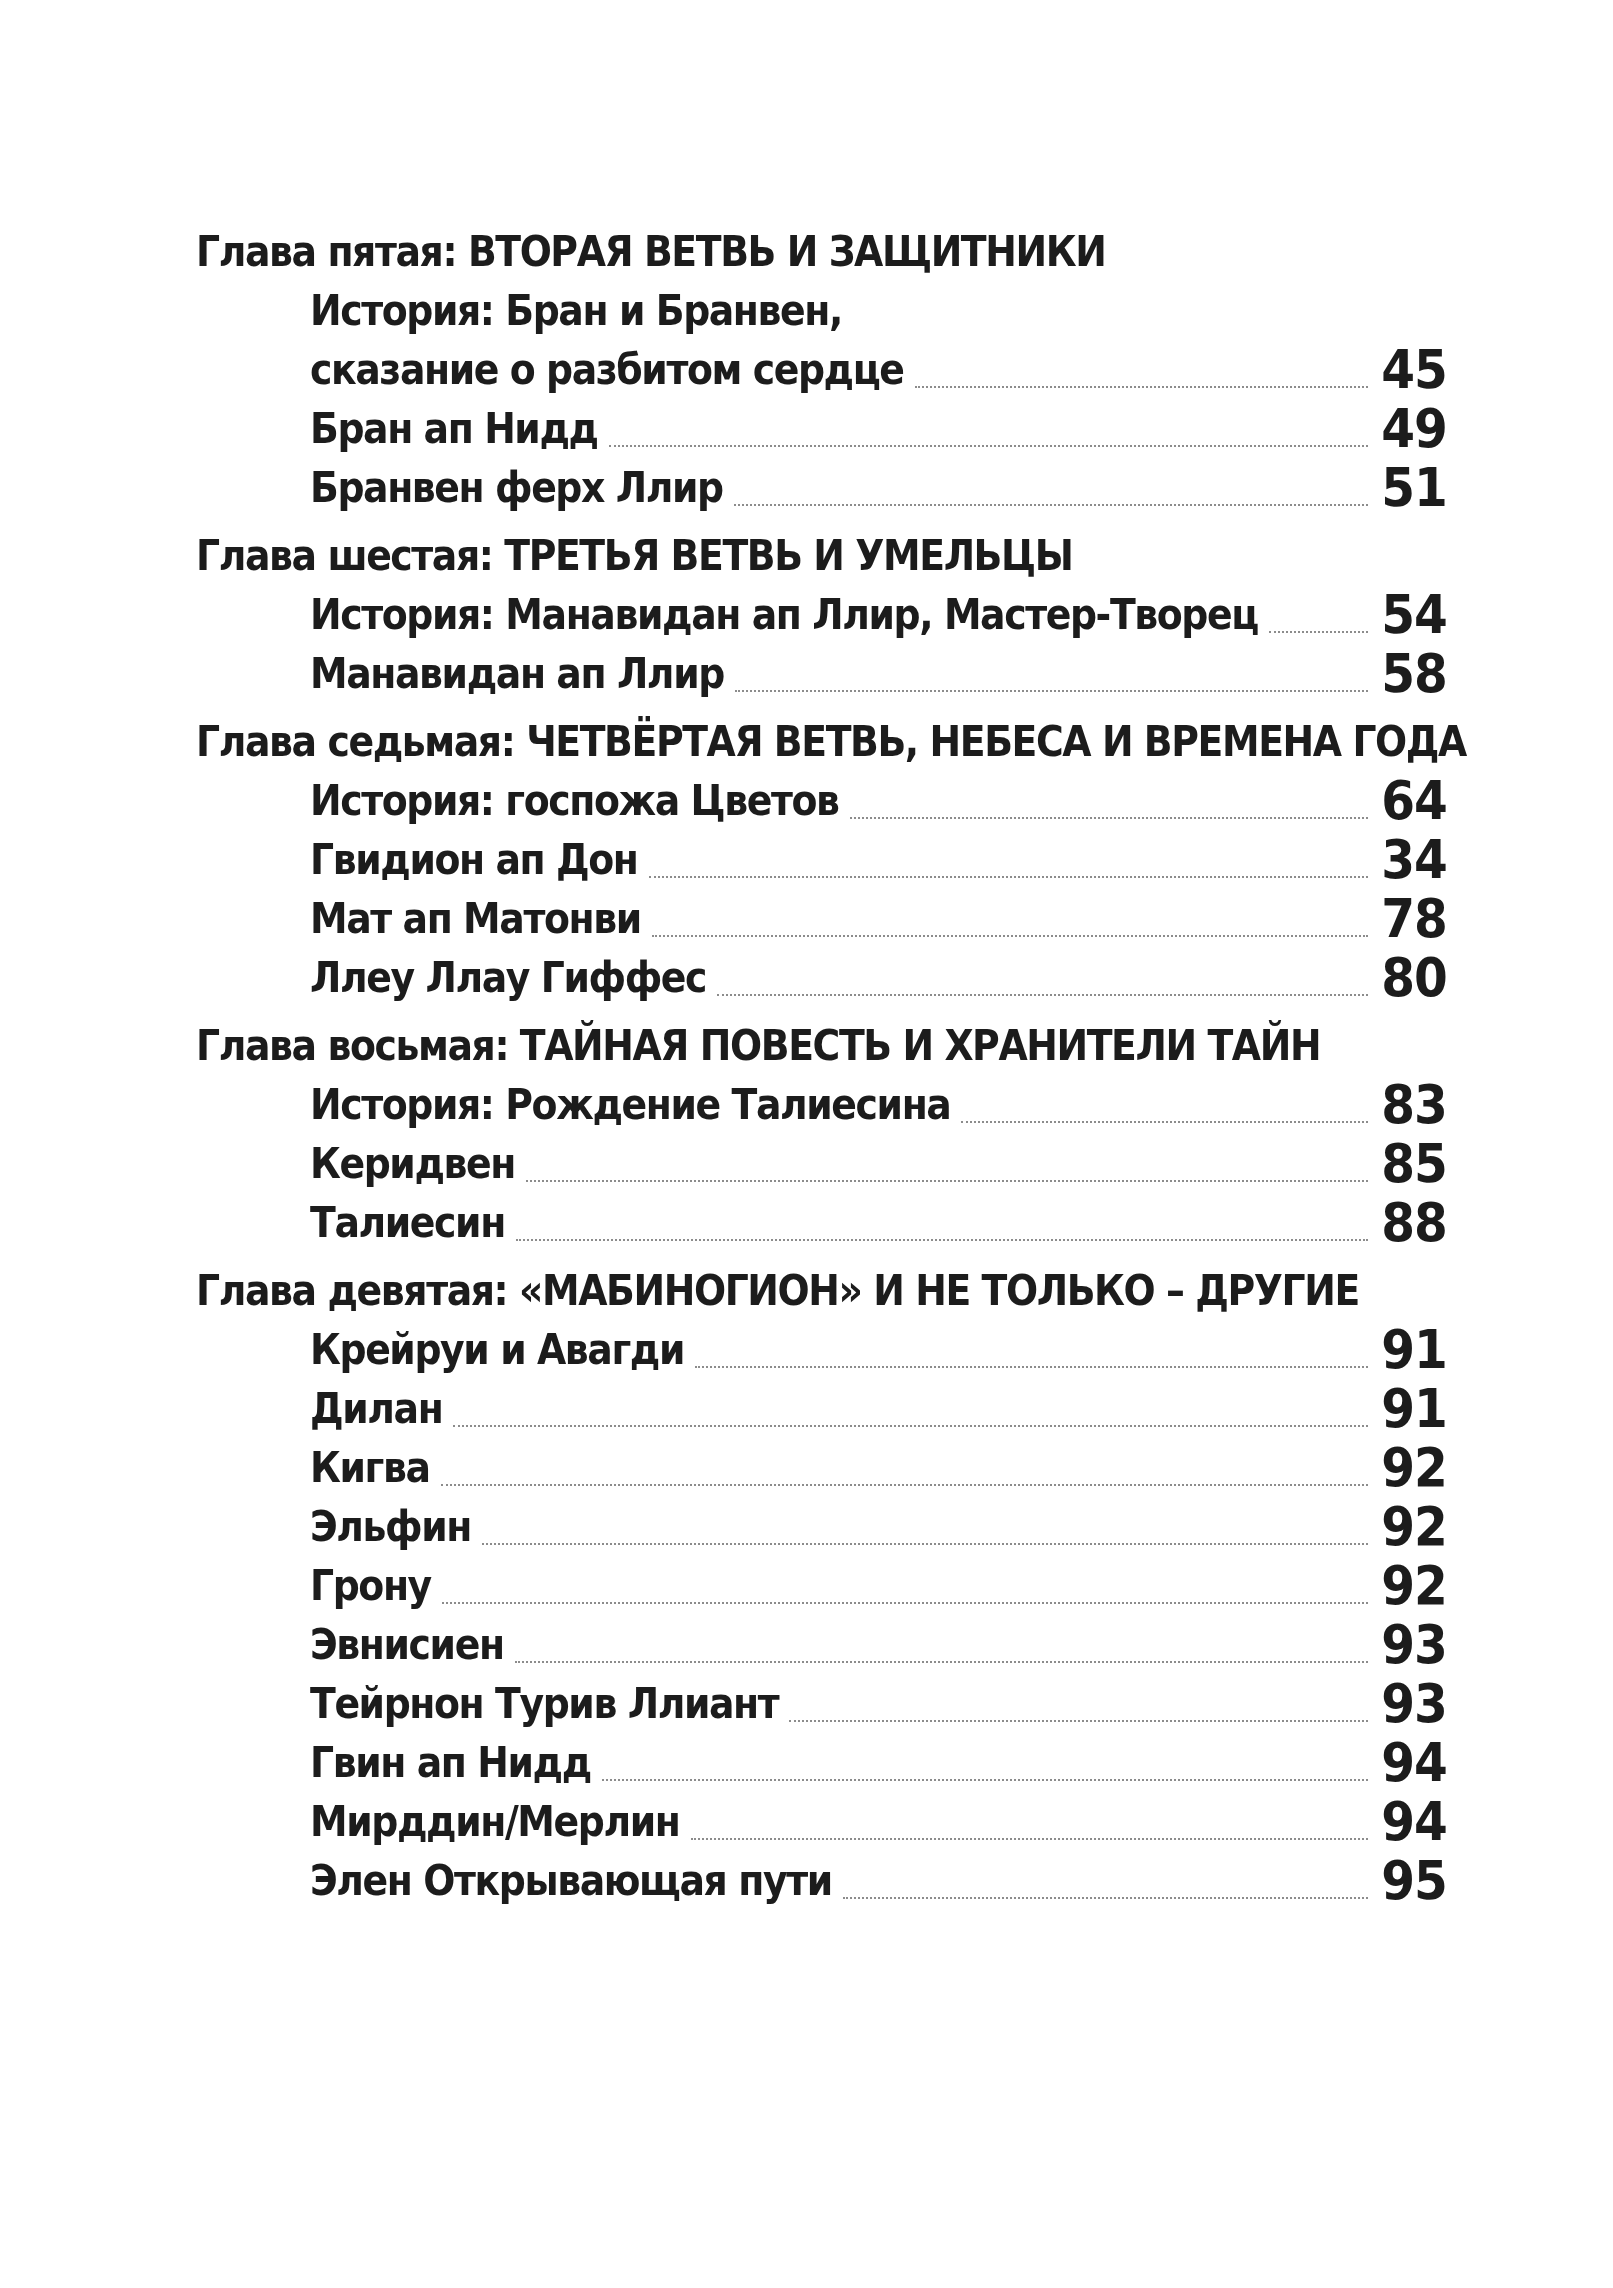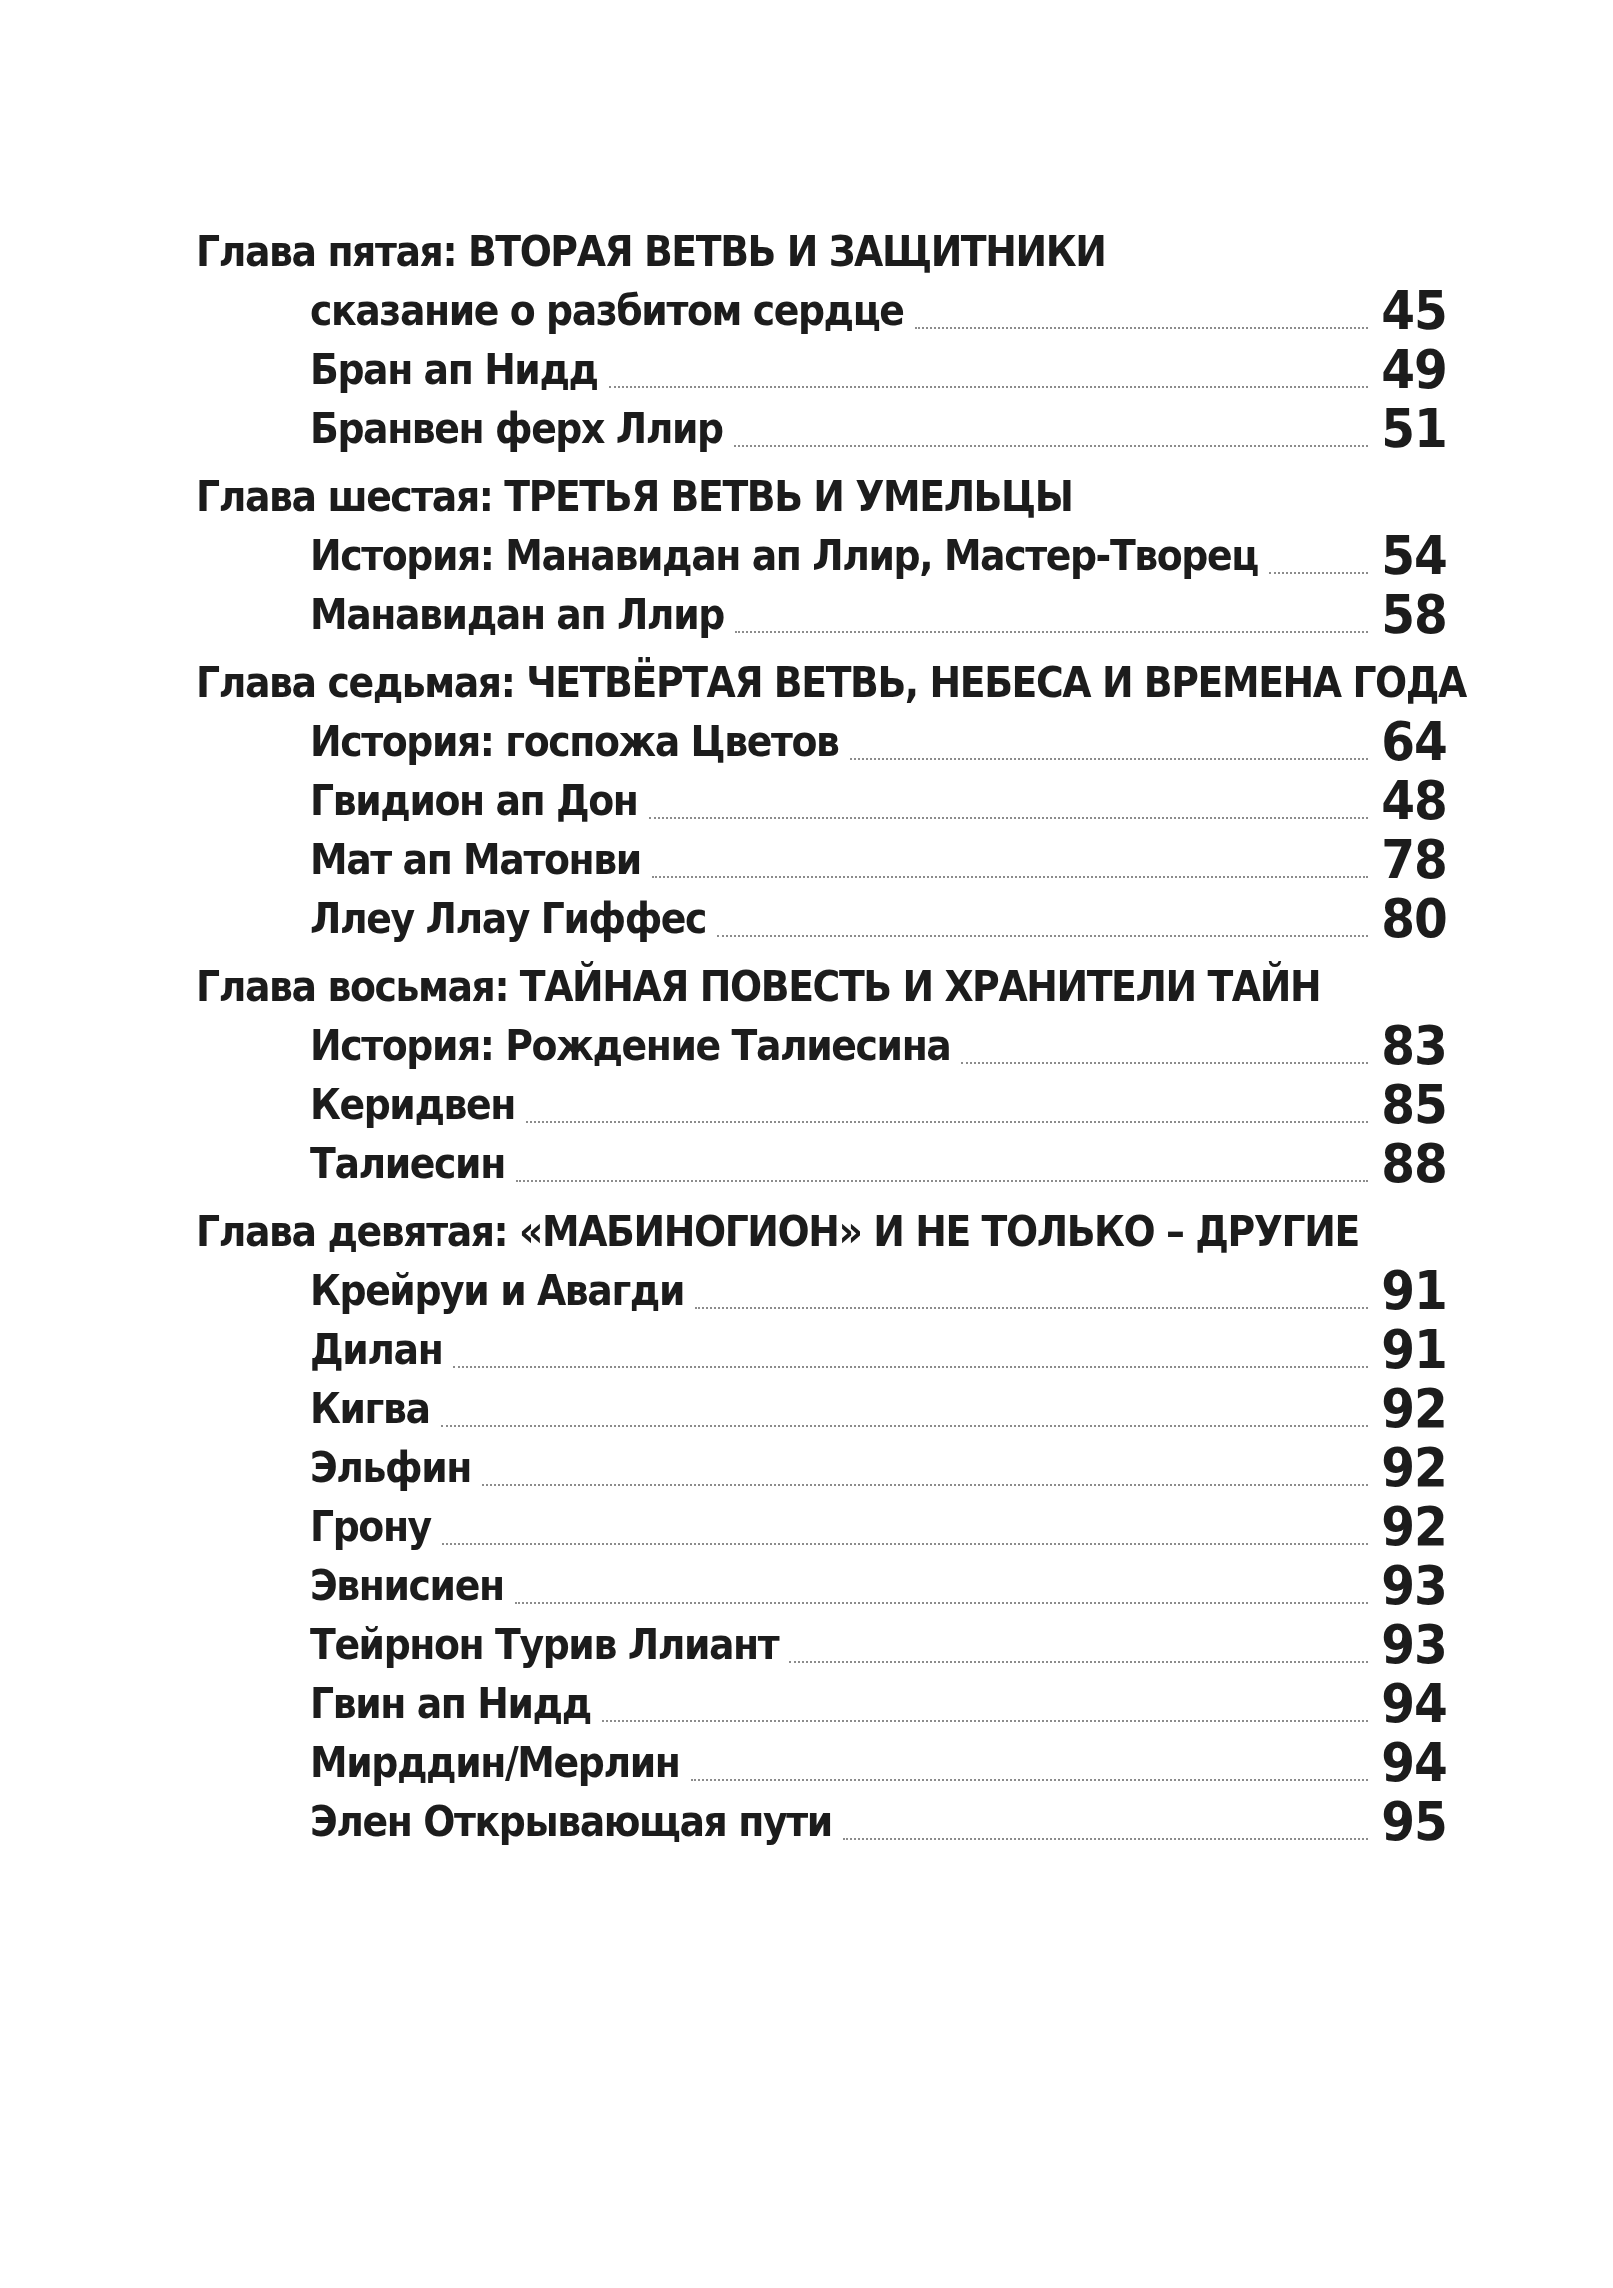--- a/index.html
+++ b/index.html
@@ -64,20 +64,24 @@
   }
 </style>
 </head>
 <body>
 
 <div class="page">
   <div class="toc">
   <section class="toc-section">
     <h2 class="chapter-heading">Глава пятая: ВТОРАЯ ВЕТВЬ И ЗАЩИТНИКИ</h2>
     <div class="section-entries">
+  <div class="toc-row">
+    <span class="entry-title">История: Бран и Бранвен,</span>
+
+  </div>
 
   <div class="toc-row">
     <span class="entry-title">сказание о разбитом сердце</span>
     <span class="leader"></span>
     <span class="page-number">45</span>
   </div>
 
   <div class="toc-row">
     <span class="entry-title">Бран ап Нидд</span>
     <span class="leader"></span>
@@ -117,21 +121,21 @@
     <span class="entry-title">История: госпожа Цветов</span>
     <span class="leader"></span>
     <span class="page-number">64</span>
   </div>
 
 
 
   <div class="toc-row">
     <span class="entry-title">Гвидион ап Дон</span>
     <span class="leader"></span>
-    <span class="page-number">48</span>
+    <span class="page-number">34</span>
   </div>
 
   <div class="toc-row">
     <span class="entry-title">Мат ап Матонви</span>
     <span class="leader"></span>
     <span class="page-number">78</span>
   </div>
 
   <div class="toc-row">
     <span class="entry-title">Ллеу Ллау Гиффес</span>

